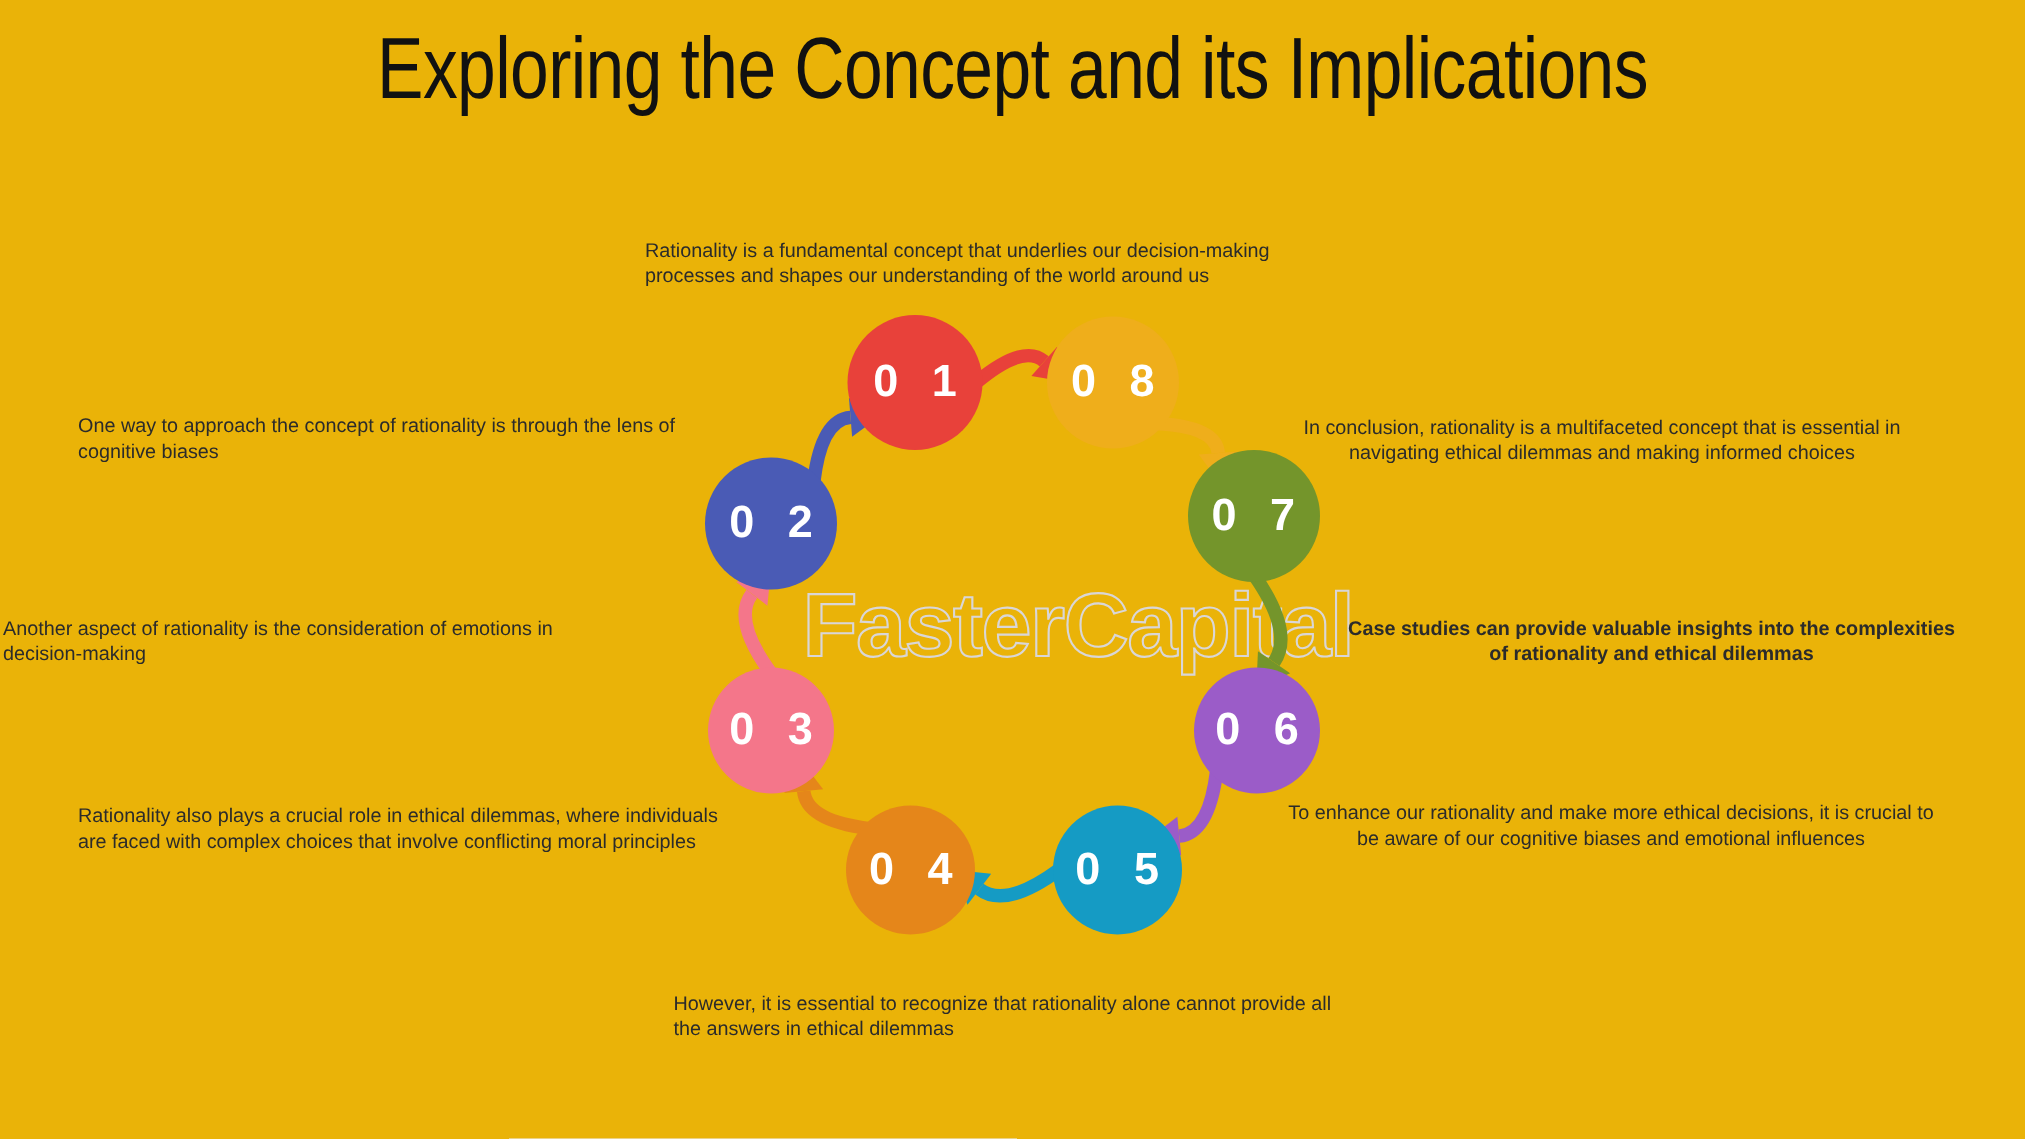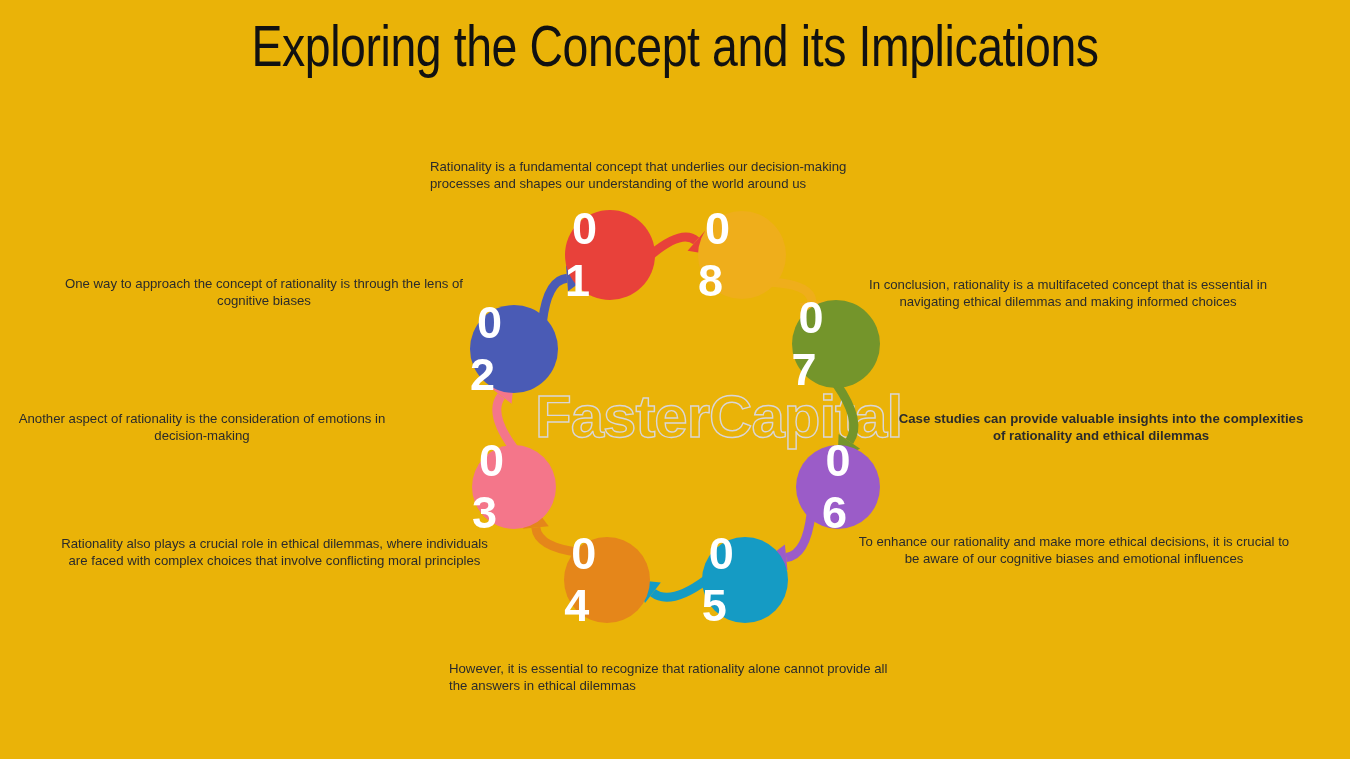--- a/index.html
+++ b/index.html
@@ -57,38 +57,38 @@
   }
 
   
   .node {
     position: absolute;
     border-radius: 50%;
     display: flex;
     align-items: center;
     justify-content: center;
     color: #FFFFFF;
-    font-size: 45px;
+    font-size: 30px;
     font-weight: 700;
     letter-spacing: 7px;
     text-indent: 7px;
     z-index: 4;
     cursor: pointer;
   }
 
   
   .caption {
     position: absolute;
     font-size: 13.2px;
     line-height: 17px;
     color: #2B2B2B;
     z-index: 5;
   }
   .caption.right { text-align: center; }
-  .caption.left  { text-align: center; }
+  .caption.left  { text-align: left; }
   .caption.center{ text-align: left; }
 </style>
 </head>
 <body>
 
 <div id="canvas">
 
   <h1 id="page-title">Exploring the Concept and its Implications</h1>
 
   <div id="watermark">FasterCapital</div>

